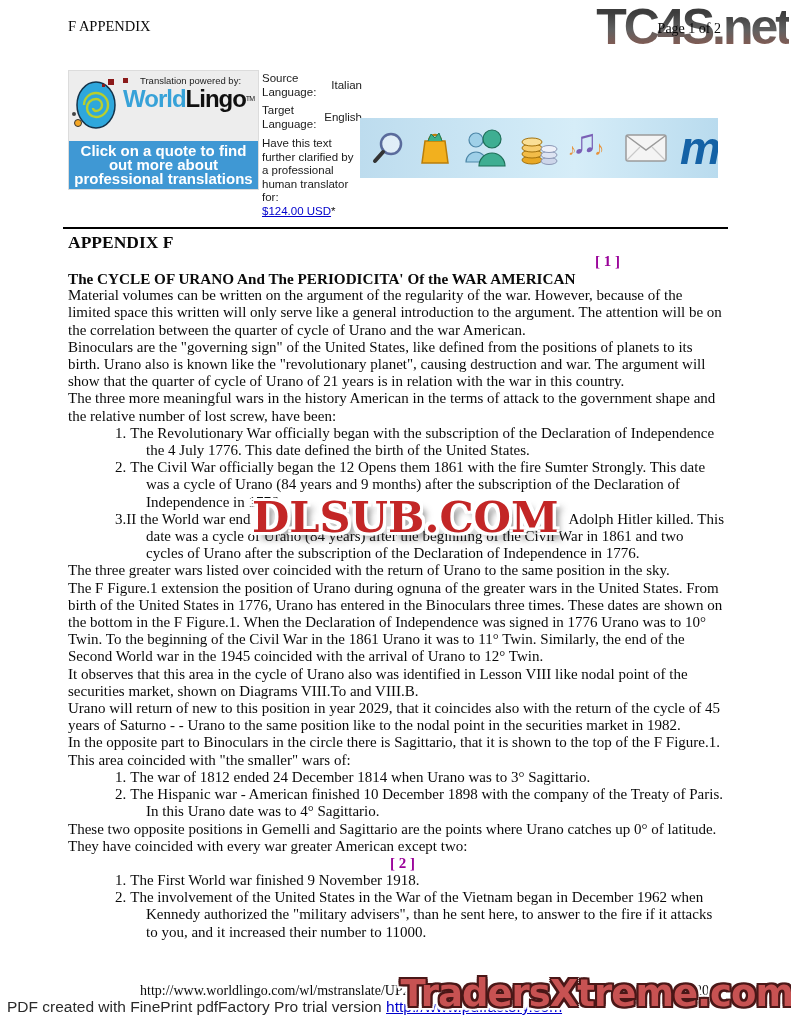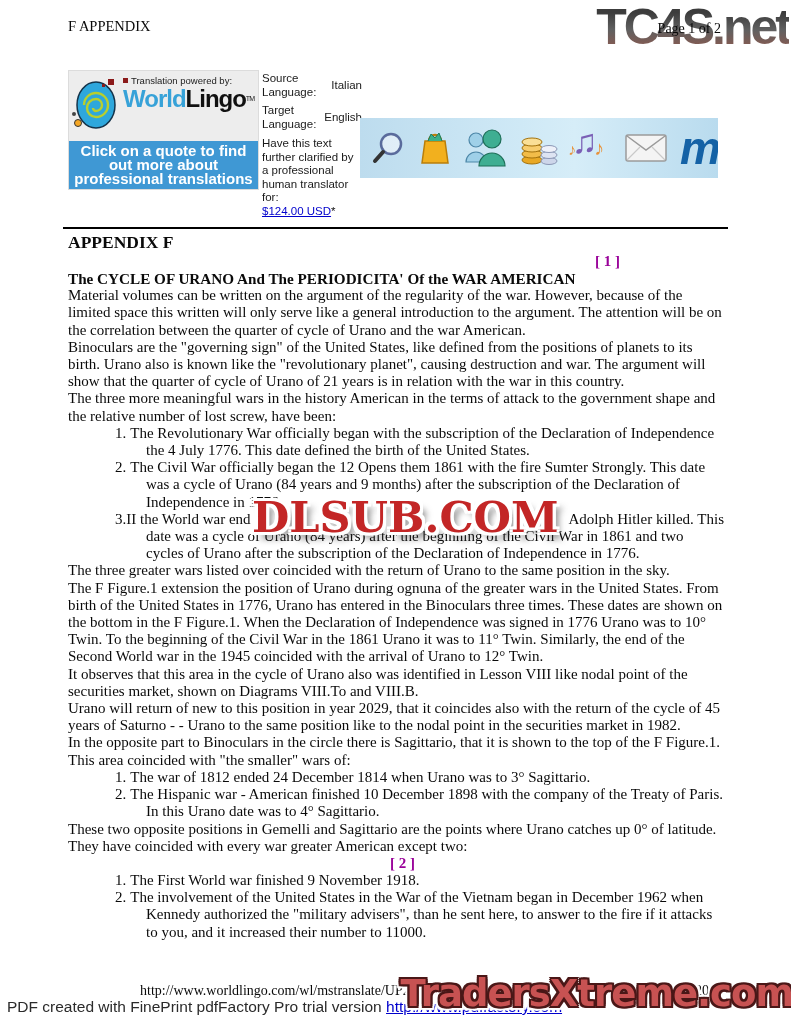--- a/index.html
+++ b/index.html
@@ -18,21 +18,21 @@
     -webkit-background-clip:text;background-clip:text;color:transparent;
   }
   .page-num{position:absolute;right:70px;top:21px;font-size:14px;z-index:4;}
 
   
   .wl-box{position:absolute;left:68px;top:70px;width:189px;z-index:3;
     background:#ededed;border:1px solid #dcdcdc;}
   .wl-top{display:flex;align-items:flex-start;padding:2px 2px 0 2px;height:68px;}
   .wl-logo{flex:0 0 52px;}
   .wl-texts{flex:1;padding-top:2px;}
-  .wl-powered{font-size:9.5px;color:#222;display:flex;align-items:center;gap:3px;}
+  .wl-powered{font-size:9.5px;color:#222;display:flex;align-items:center;gap:12px;}
   .wl-sq{display:inline-block;width:5px;height:5px;background:#8b1a1a;}
   .wl-brand{font-size:24px;font-weight:bold;letter-spacing:-1px;line-height:26px;white-space:nowrap;}
   .wl-world{color:#37a2d8;}
   .wl-lingo{color:#111;}
   .wl-tm{font-size:7px;vertical-align:top;color:#111;font-weight:normal;}
   .wl-banner{background:#3f98d4;color:#fff;font-weight:bold;font-size:15px;line-height:14px;
     text-align:center;padding:3px 1px;cursor:pointer;}
 
   
   .tr-col{position:absolute;left:262px;top:72px;width:100px;z-index:3;

